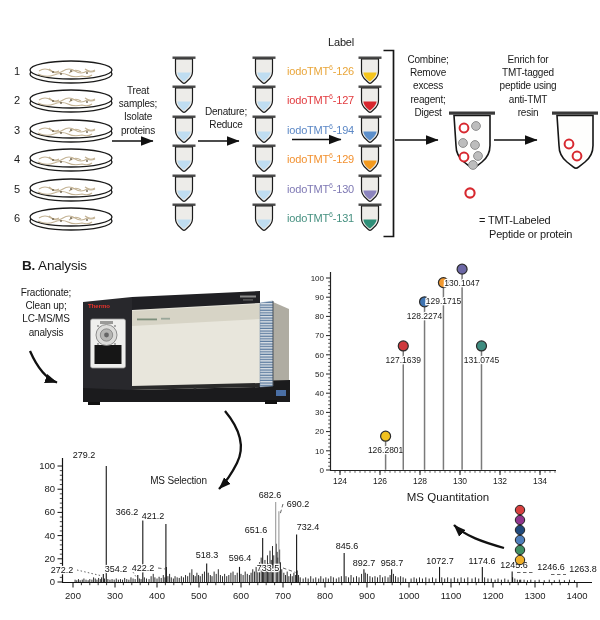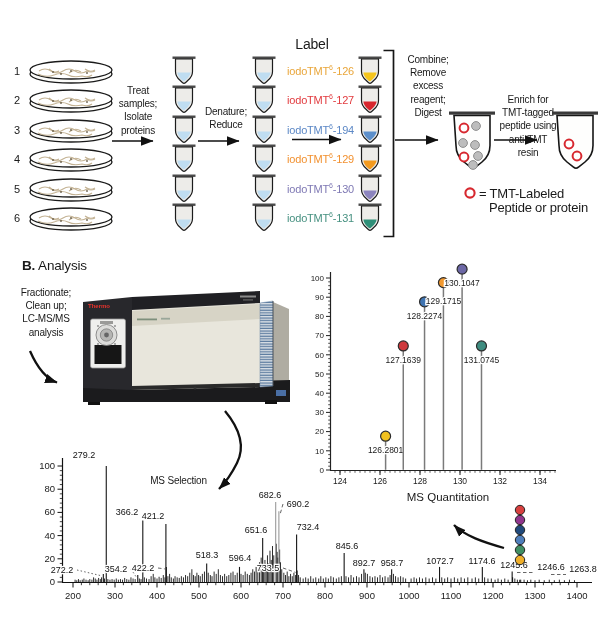--- a/index.html
+++ b/index.html
@@ -3,24 +3,24 @@
 <meta charset="utf-8">
 <style>
   html,body{margin:0;padding:0;background:#ffffff;}
   body{font-family:"Liberation Sans",sans-serif;color:#1a1a1a;}
   .canvas{position:relative;width:600px;height:620px;background:#fff;overflow:hidden;}
   .abs{position:absolute;}
   .panel-title{font-size:13.5px;letter-spacing:-0.2px;}
   .panel-title b{margin-right:3px;}
   .step-text{font-size:10px;line-height:13.2px;text-align:center;white-space:pre-line;letter-spacing:-0.2px;}
   .row-num{font-size:11px;width:14px;text-align:center;}
-  .label-header{font-size:14px;text-align:center;letter-spacing:-0.2px;}
+  .label-header{font-size:11px;text-align:right;letter-spacing:-0.2px;}
   .tag-label{font-size:11px;text-align:right;letter-spacing:-0.2px;white-space:nowrap;}
   .tag-label sup{font-size:7px;}
-  .legend-text{font-size:13px;letter-spacing:-0.2px;white-space:nowrap;}
+  .legend-text{font-size:11px;letter-spacing:-0.2px;white-space:nowrap;margin-top:28px;}
   svg{display:block;}
   svg text{font-family:"Liberation Sans",sans-serif;}
 </style>
 </head>
 <body>
 
 <div class="canvas">
 
 
   <div id="sample-numbers">
@@ -281,21 +281,21 @@
 Isolate
 proteins</div>
   <div class="abs step-text" style="left:194px;top:105px;width:64px;">Denature;
 Reduce</div>
   <div class="abs label-header" style="left:270px;top:36px;width:84px;">Label</div>
   <div class="abs step-text" style="left:396px;top:53px;width:64px;">Combine;
 Remove
 excess
 reagent;
 Digest</div>
-  <div class="abs step-text" style="left:492px;top:53px;width:72px;margin-top:40px;">Enrich for
+  <div class="abs step-text" style="left:492px;top:53px;width:72px;">Enrich for
 TMT-tagged
 peptide using
 anti-TMT
 resin</div>
 
   <svg class="abs" style="left:448px;top:111px;" width="48" height="72" viewBox="0 0 48 72">
     <rect x="1" y="0.5" width="46" height="3.2" fill="#3a3a3a"></rect>
     <path d="M6,4.5 h36 v30 c0,7 -3,12.5 -8,16.5 l-6.5,5.2 c-1.6,1.3 -3.4,1.3 -5,0 l-6.5,-5.2 c-5,-4 -8,-9.5 -8,-16.5 z" fill="#FEFEFD" stroke="#161616" stroke-width="1.6"></path>
     <g id="mix-beads">
         <circle cx="16" cy="17" r="4.4" fill="#fff" stroke="#D7282F" stroke-width="2"></circle>

